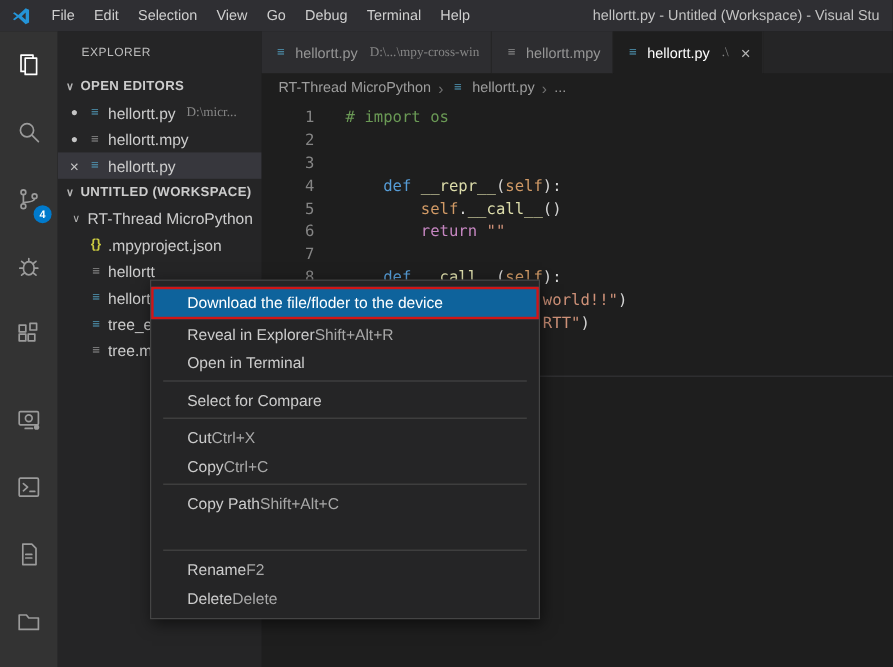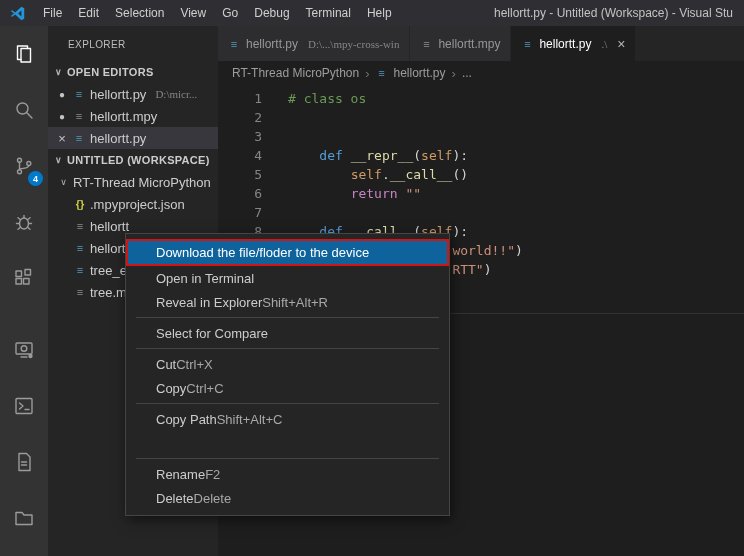--- a/index.html
+++ b/index.html
@@ -240,21 +240,21 @@
       <span class="bc-item">RT-Thread MicroPython</span>
       <span class="bc-sep">›</span>
       <span class="file-icon" style="color: rgb(81, 154, 186);">≡</span>
       <span class="bc-item">hellortt.py</span>
       <span class="bc-sep">›</span>
       <span class="bc-item">...</span>
     </div>
   <div class="code">
       <div class="code-line">
         <span class="gutter">1</span>
-        <span class="line-text"><span class="tok-comment"># class os</span></span>
+        <span class="line-text"><span class="tok-comment"># import os</span></span>
       </div>
       <div class="code-line">
         <span class="gutter">2</span>
       </div>
       <div class="code-line">
         <span class="gutter">3</span>
         <span class="line-text"></span>
       </div>
       <div class="code-line">
         <span class="gutter">4</span>
@@ -286,26 +286,26 @@
       </div>
     </div>
   <div class="panel-divider"></div>
 </div>
 
 <div class="context-menu">
     <div class="cm-item highlighted">
       <span class="cm-label">Download the file/floder to the device</span>
     </div>
     <div class="cm-item">
-      <span class="cm-label">Open in Terminal</span>
-    </div>
-    <div class="cm-item">
       <span class="cm-label">Reveal in Explorer</span>
       <span class="shortcut">Shift+Alt+R</span>
     </div>
+    <div class="cm-item">
+      <span class="cm-label">Open in Terminal</span>
+    </div>
     <div class="cm-sep"></div>
     <div class="cm-item">
       <span class="cm-label">Select for Compare</span>
     </div>
     <div class="cm-sep"></div>
     <div class="cm-item">
       <span class="cm-label">Cut</span>
       <span class="shortcut">Ctrl+X</span>
     </div>
     <div class="cm-item">

